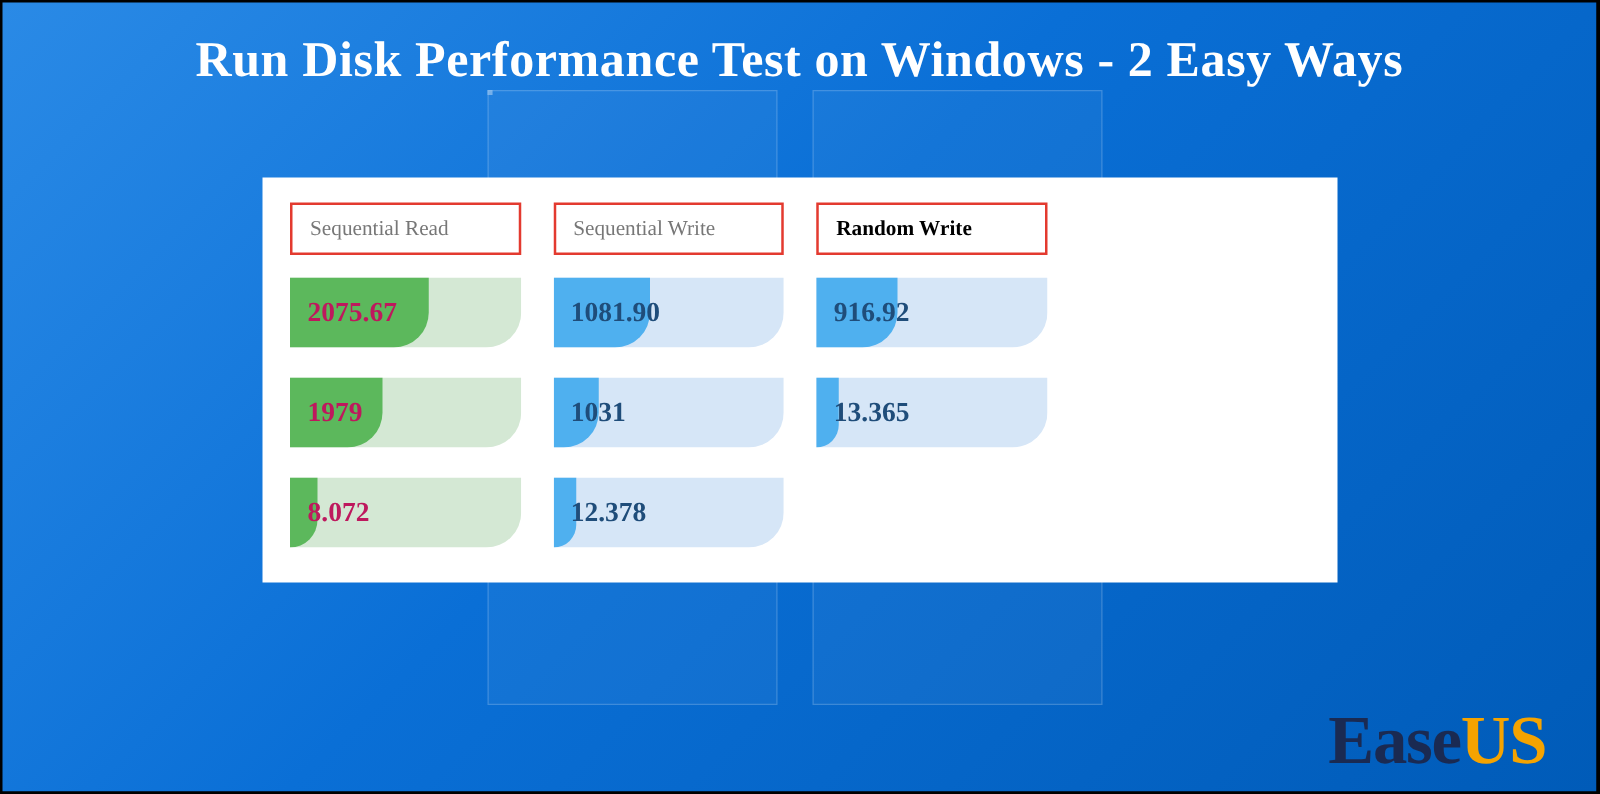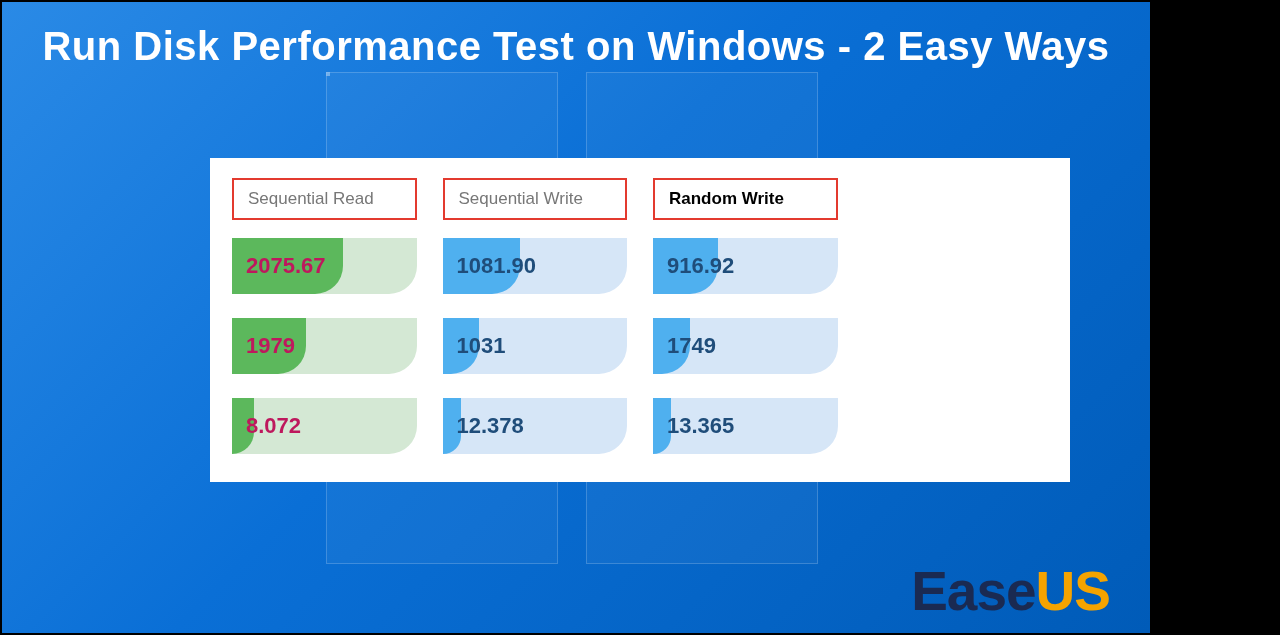--- a/index.html
+++ b/index.html
@@ -6,25 +6,26 @@
     margin: 0;
     padding: 0;
     width: 1280px;
     height: 635px;
     overflow: hidden;
     font-family: "Segoe UI", Arial, sans-serif;
     background: #000;
   }
   .viewport {
     position: relative;
-    width: 1148px;
+    width: 1275px;
     height: 631px;
     margin: 2px;
     background: linear-gradient(135deg, #2a8ae6 0%, #0a6fd6 45%, #005bb8 100%);
     overflow: hidden;
+    font-family: Liberation Serif, serif;
   }
   .win-logo {
     position: absolute;
     top: 70px;
     left: 50%;
     transform: translateX(-50%);
     width: 500px;
     height: 500px;
     opacity: 0.55;
     pointer-events: none;
@@ -52,21 +53,21 @@
     width: 100%;
     text-align: center;
     color: #fff;
     font-size: 40px;
     font-weight: 600;
     letter-spacing: 0.5px;
   }
 
   .panel {
     position: absolute;
-    top: 156px;
+    top: 140px;
     left: 208px;
     width: 860px;
     background: #fff;
     padding: 20px 22px 28px 22px;
     box-sizing: border-box;
   }
   .cols {
     display: grid;
     grid-template-columns: repeat(4, 1fr);
     column-gap: 26px;
@@ -190,25 +191,20 @@
 
       <div>
         <div class="colhead active">Random Write</div>
         <div class="cell write">
           <div class="bg"></div>
             <div class="fill" style="width:35%"></div>
           <div class="val">916.92</div>
         </div>
         <div class="cell write">
           <div class="bg"></div>
-            <div class="fill" style="width:20%"></div>
-          <div class="val">1749</div>
-        </div>
-        <div class="cell write">
-          <div class="bg"></div>
             <div class="fill" style="width:10%"></div>
           <div class="val">13.365</div>
         </div>
       </div>
 
     </div>
   </div>
 
   <div class="logo">
     <span class="p1">Ease</span>

